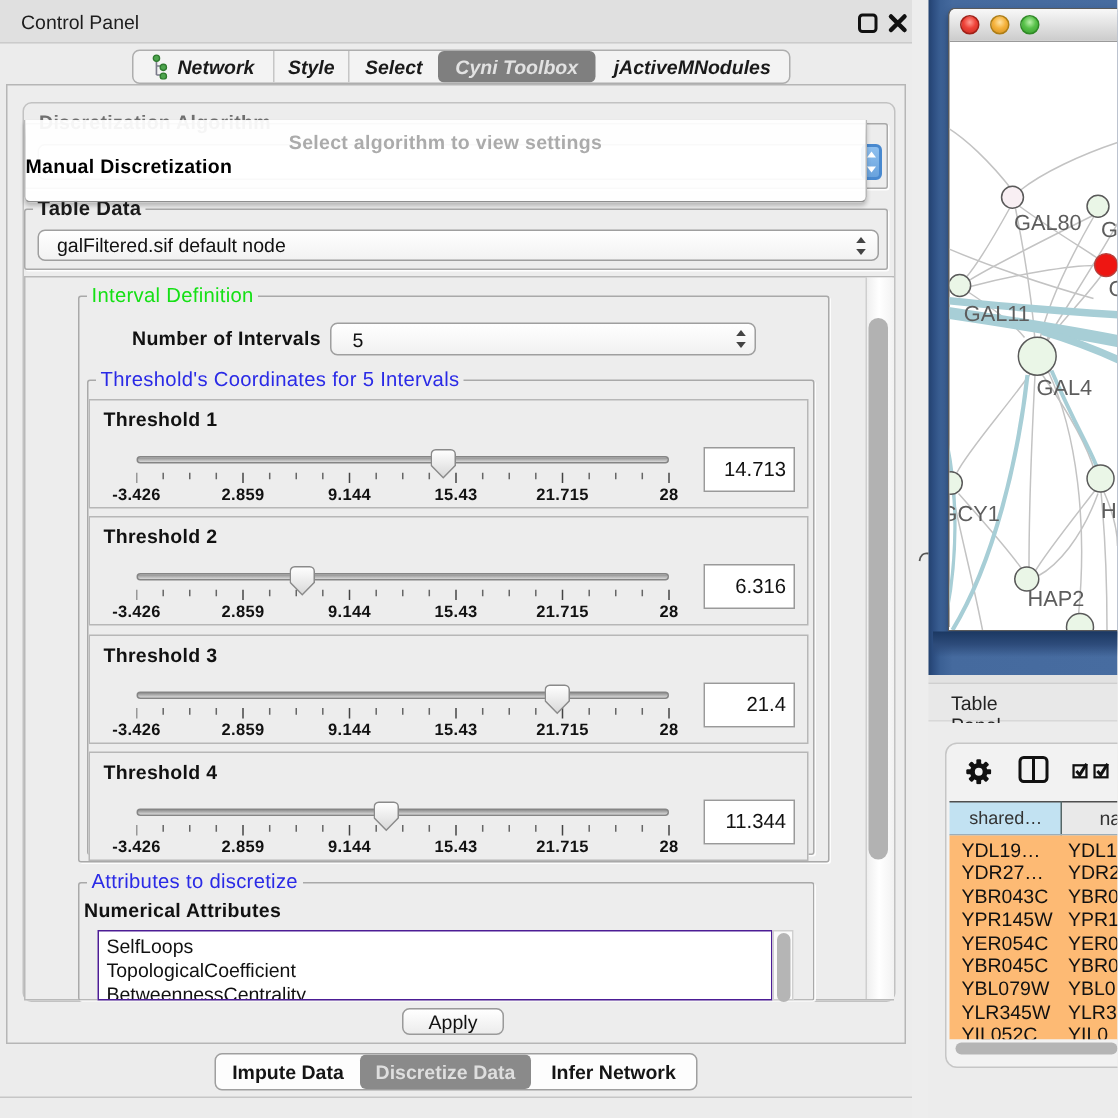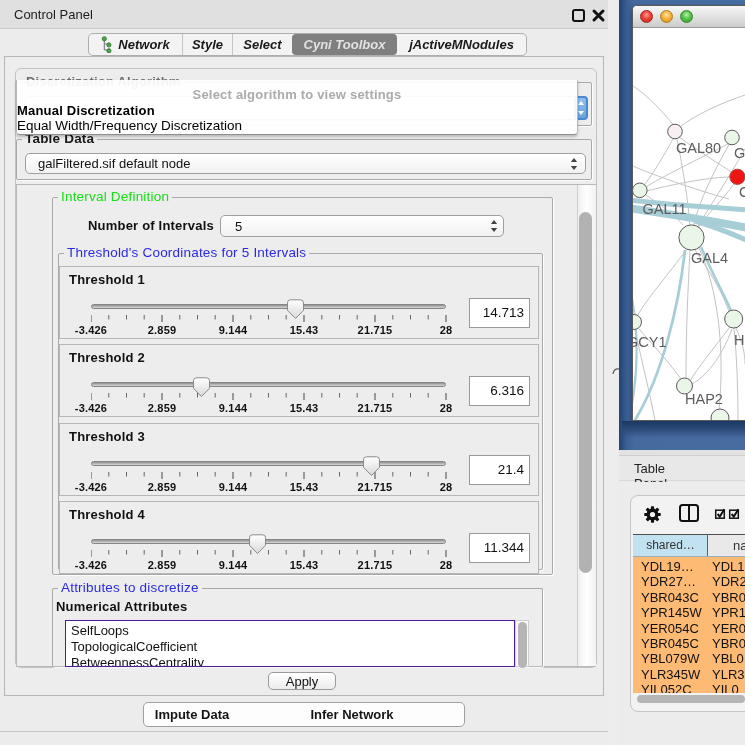--- a/index.html
+++ b/index.html
@@ -274,29 +274,29 @@
        font-size:13px;color:#111;line-height:15.8px;padding:2px 0 0 5px;overflow:hidden;">SelfLoops<br>TopologicalCoefficient<br>BetweennessCentrality</div>
   <div class="abs" style="left:515px;top:620px;width:14px;height:47px;background:#fafafa;border:1px solid #cfcfcf;"></div>
   <div class="abs" style="left:518px;top:622px;width:9px;height:46px;background:#b5b5b5;border-radius:5px;"></div>
 
   <div class="abs" style="left:268px;top:672px;width:68px;height:18px;background:linear-gradient(#ffffff,#ececec);
        border:1px solid #9a9a9a;border-radius:5px;font-size:13px;color:#111;text-align:center;line-height:17px;">Apply</div>
 
   <div class="abs" style="left:143px;top:702px;width:322px;height:25px;background:#fdfdfd;
        border:1px solid #9f9f9f;border-radius:5px;overflow:hidden;display:flex;font-size:13px;font-weight:bold;color:#151515;">
     <div style="width:96px;display:flex;align-items:center;justify-content:center;">Impute Data</div>
+    <div style="width:114px;display:flex;align-items:center;justify-content:center;background:#8a8a8a;border-radius:4px;color:#dedede;">Discretize Data</div>
     <div style="flex:1;display:flex;align-items:center;justify-content:center;">Infer Network</div>
   </div>
   <div class="abs" style="left:0px;top:731px;width:608px;height:1px;background:#c6c6c6;"></div>
 
   <div class="abs" style="left:16px;top:80px;width:562px;height:55px;background:rgba(255,255,255,0.93);
        border:1px solid #b9b9b9;border-top:none;border-bottom:1px solid #8e8e8e;border-radius:0 0 4px 4px;box-shadow:0 2px 3px rgba(0,0,0,0.22);"></div>
   <div class="abs bold" style="left:16px;top:87px;width:562px;text-align:center;font-size:13px;color:#ababab;">Select algorithm to view settings</div>
   <div class="abs bold" style="left:17px;top:103px;font-size:13px;color:#000;">Manual Discretization</div>
-  <div class="abs" style="left:17px;top:118px;font-size:13.5px;color:#000;">Equal Width/Frequency Discretization</div>
 
   <div class="abs" style="left:619px;top:0;width:126px;height:450px;
        background:linear-gradient(90deg,#23426f 0px,#2c4d80 3px,#3b6094 8px,#456a9e 16px,#476ca0 100%);"></div>
 
   <div class="abs" style="left:632px;top:5px;width:113px;height:416px;border:1px solid #5a5a5a;border-right:none;
        border-radius:5px 0 0 0;background:#fff;box-shadow:0 3px 5px rgba(10,25,55,0.55);"></div>
   <div class="abs" style="left:633px;top:6px;width:112px;height:22px;border-radius:4px 0 0 0;
        background:linear-gradient(#f8f8f8,#cccccc);border-bottom:1px solid #9a9a9a;"></div>
   <div class="abs" style="left:640px;top:10px;width:13px;height:13px;border-radius:50%;
        background:radial-gradient(circle at 50% 35%, #ff9a90 0%, #ee4238 45%, #c32a20 100%);border:1px solid #a02018;"></div>

